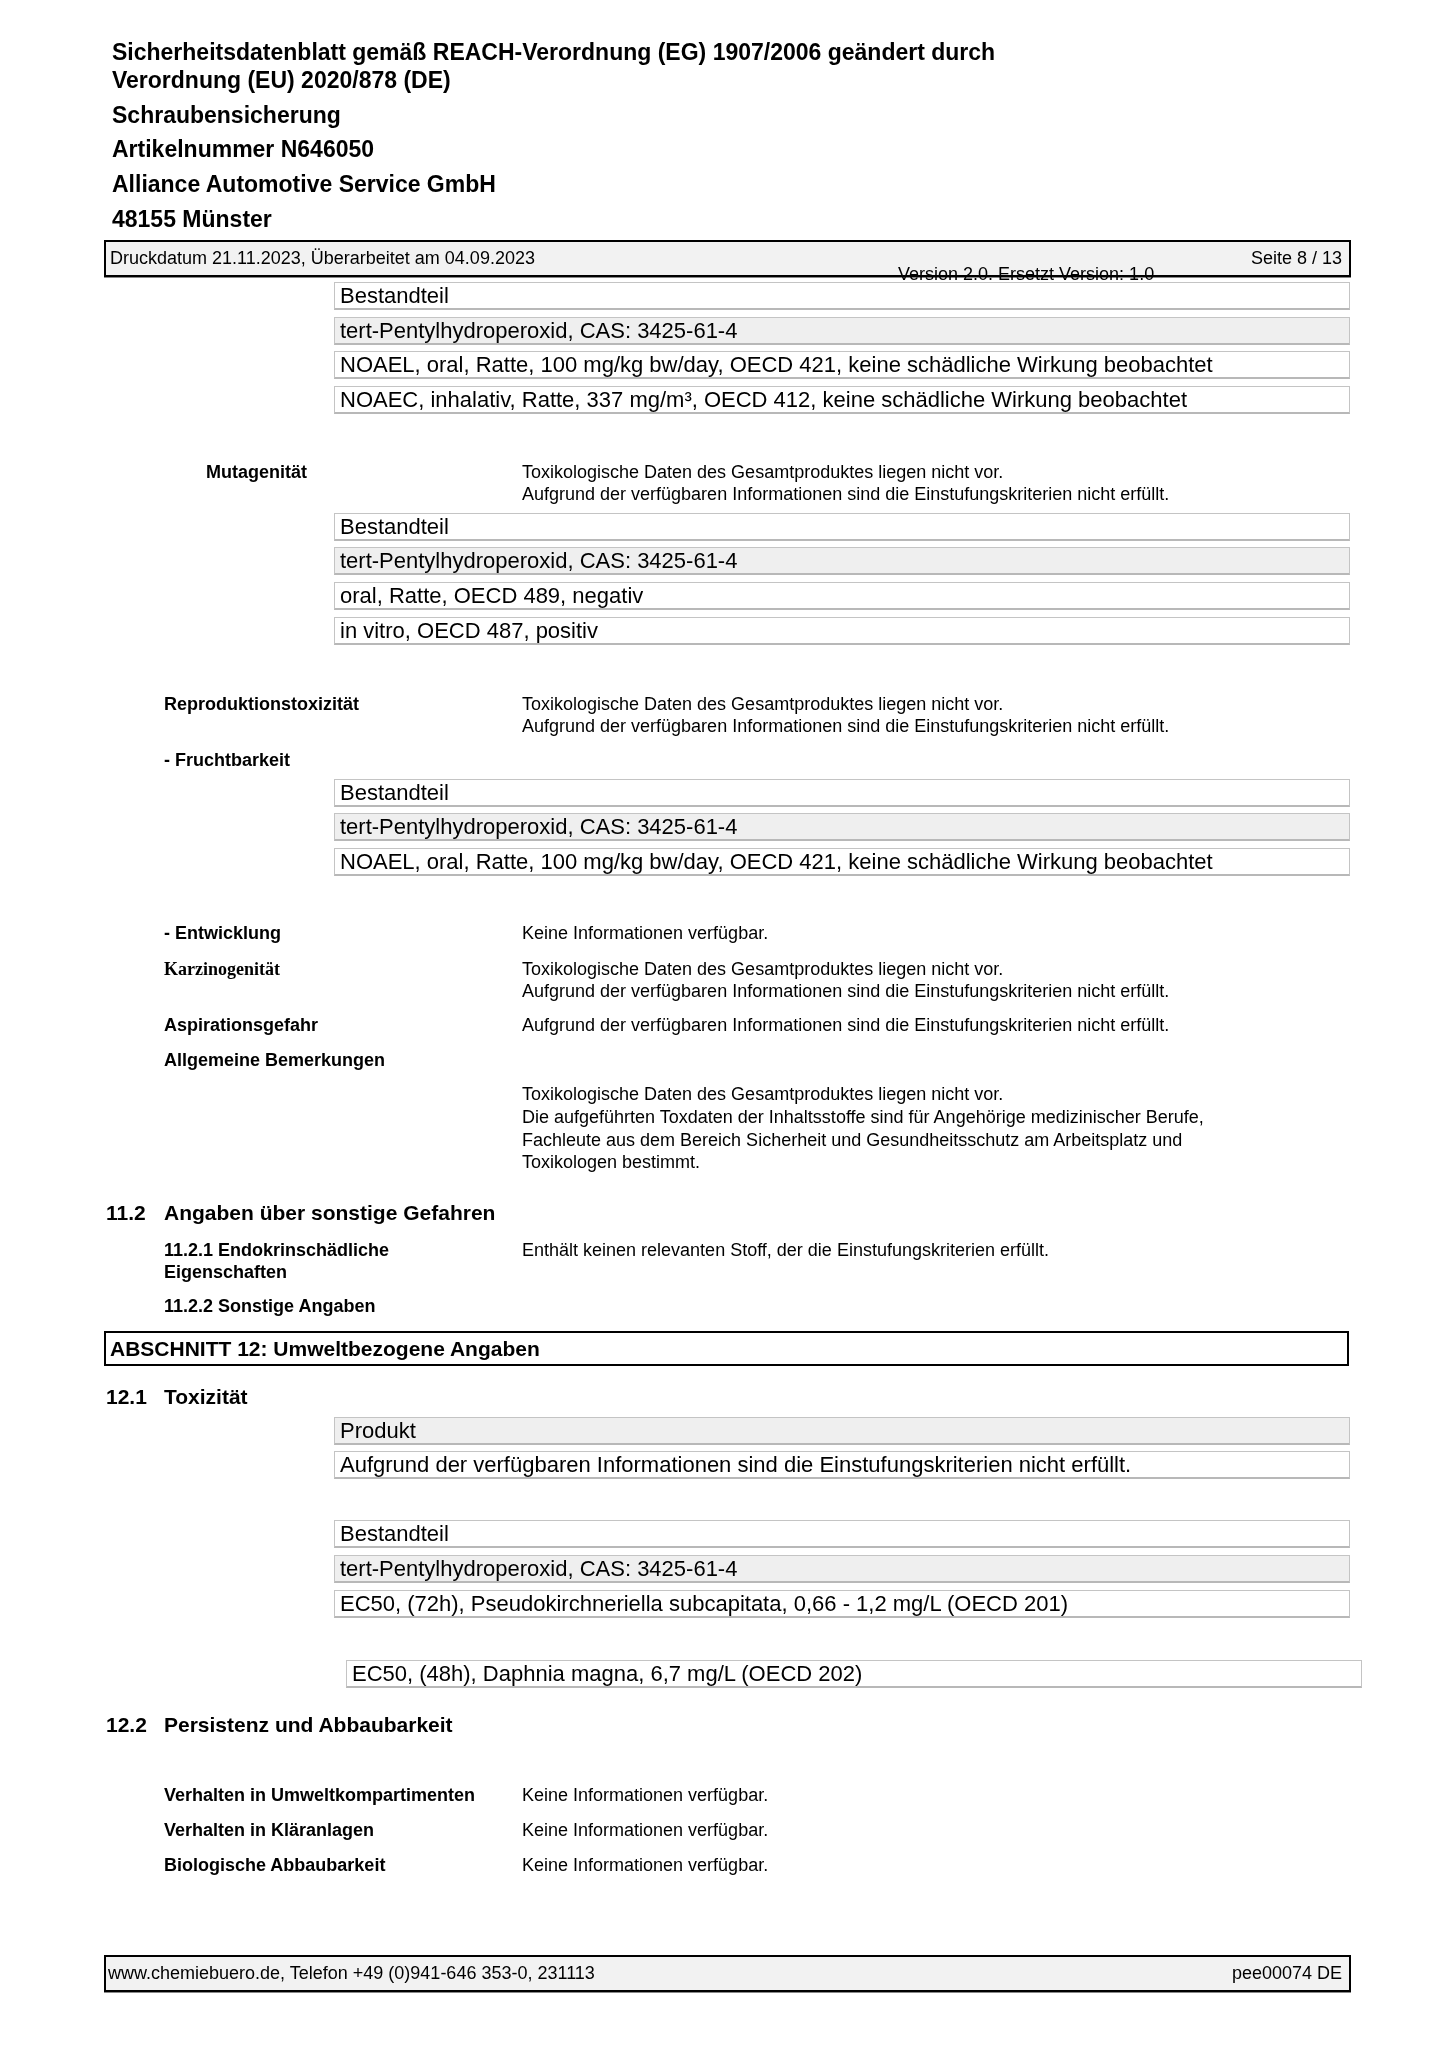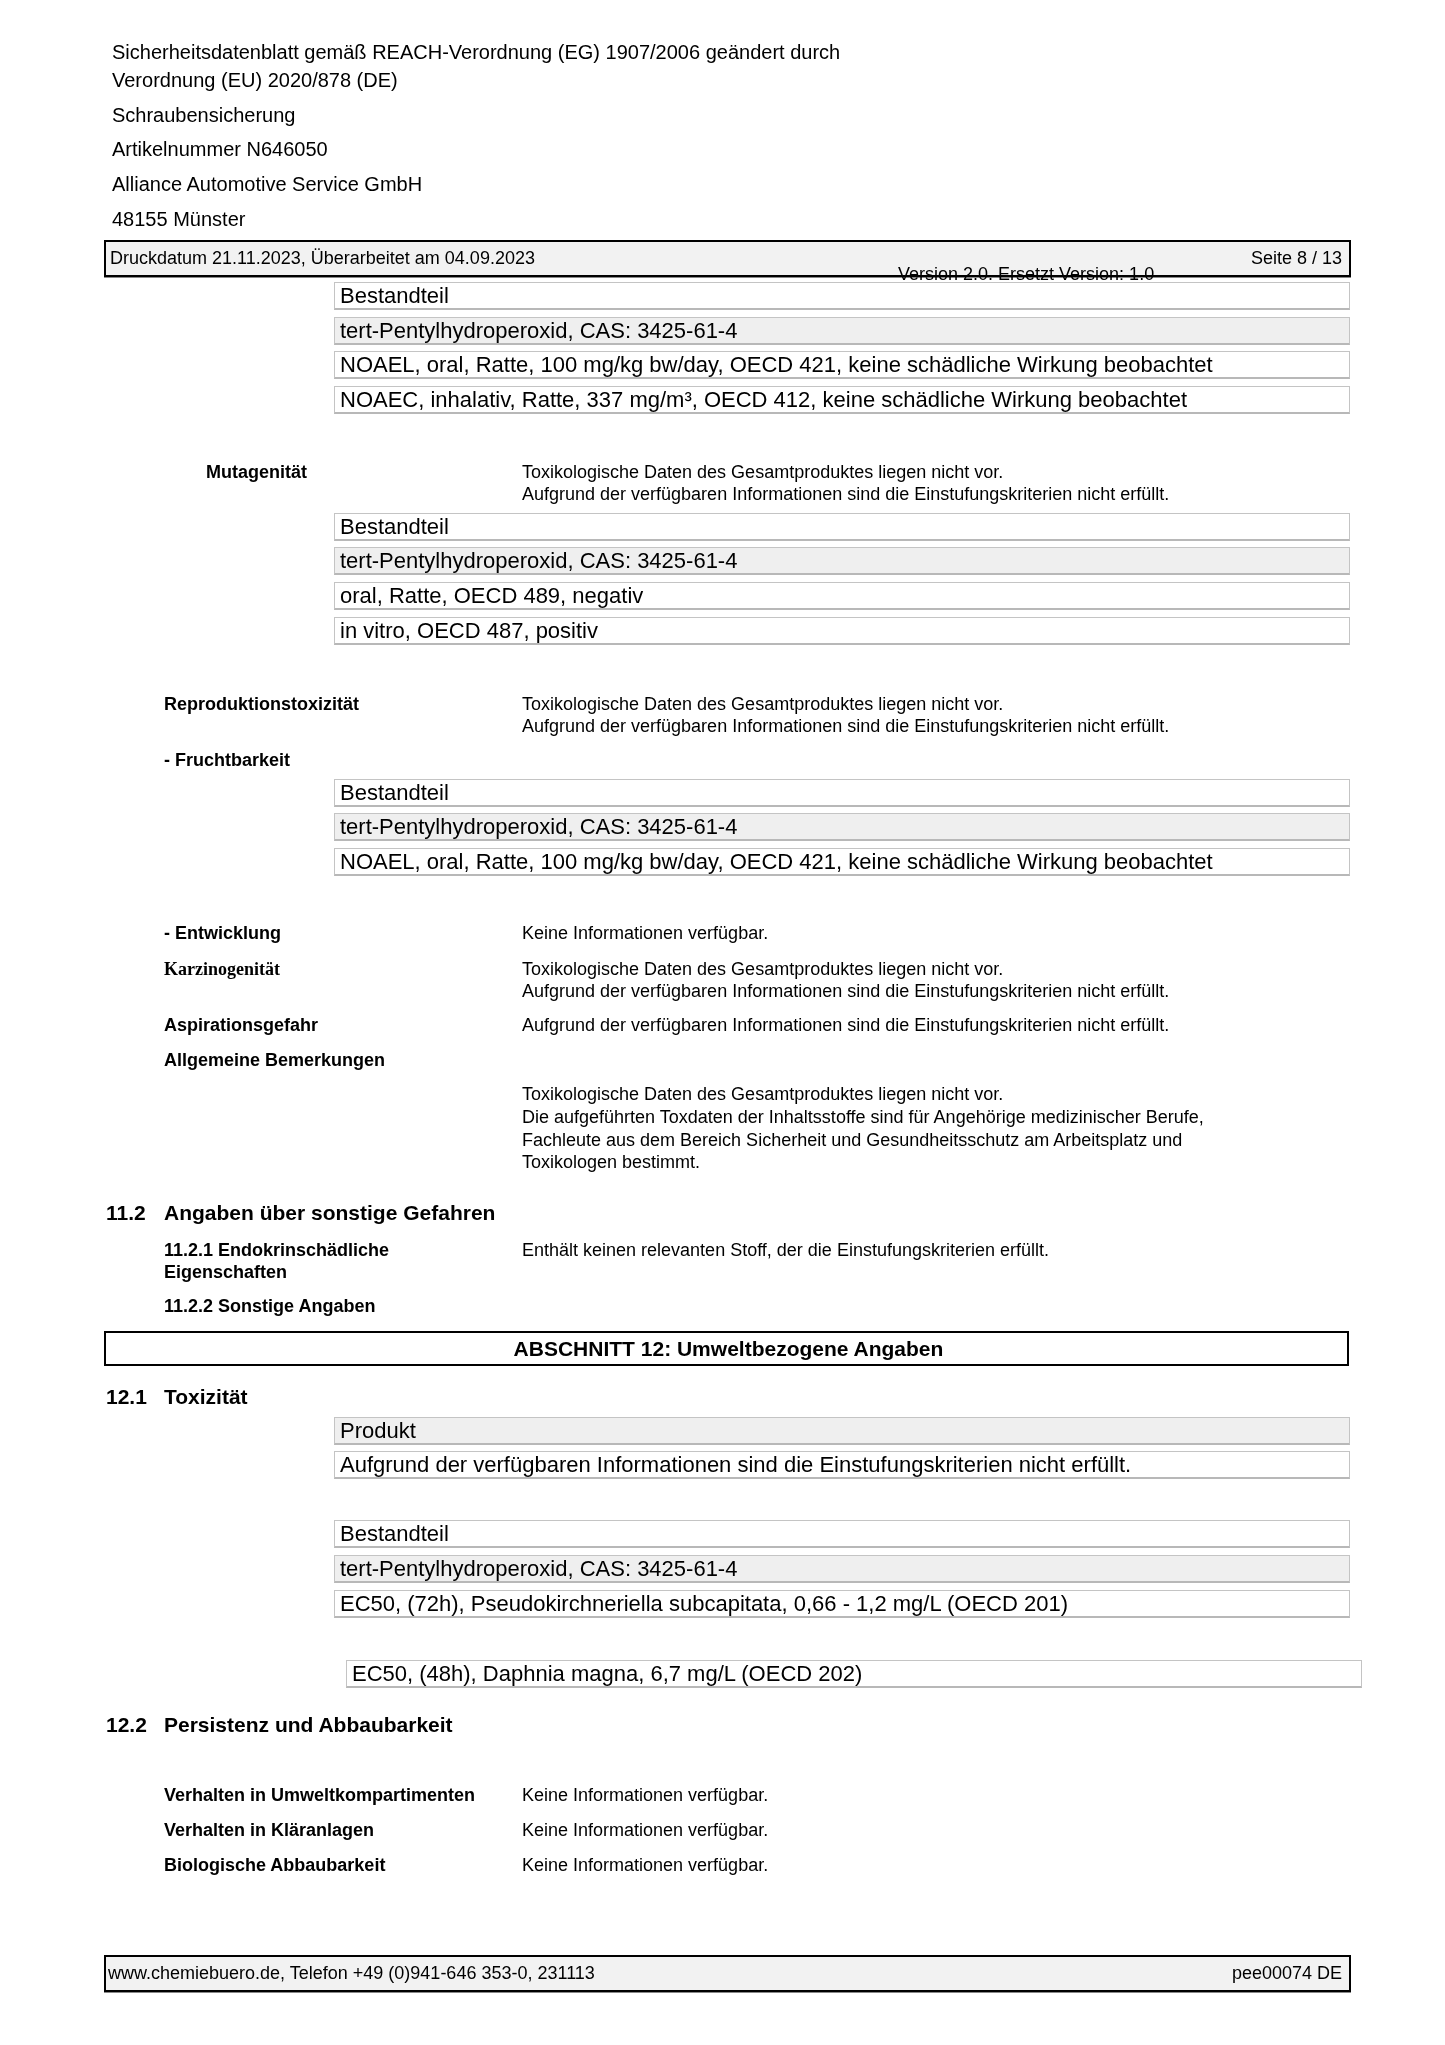--- a/index.html
+++ b/index.html
@@ -1,27 +1,27 @@
 <!DOCTYPE html>
 <html><head>
 <meta charset="utf-8">
 <style>
   html, body { margin:0; padding:0; background:#ffffff; }
   body { width:1445px; height:2045px; position:relative; font-family:"Liberation Sans", sans-serif; color:#000; font-size:18px; }
   .abs { position:absolute; }
-  .title { left:112px; font-weight:normal; font-size:20px; line-height:28px; }
+  .title { left:112px; font-weight:bold; font-size:23px; line-height:28px; }
   .hbox { position:absolute; left:104px; width:1243px; height:33px; border:2px solid #000; background:#f2f2f2; box-shadow:0 1px 0 #888; font-size:18px; }
   .hbox span { position:absolute; top:6px; }
   .row { position:absolute; left:334px; width:1009px; height:25px; border:1px solid #c4c4c4; border-bottom:2px solid #b8b8b8; background:#fff; font-size:22px; line-height:25px; padding-left:5px; box-sizing:content-box; }
   .row.grey { background:#efefef; }
   .lbl { position:absolute; left:164px; font-weight:bold; font-size:18px; line-height:22px; }
   .val { position:absolute; left:522px; font-size:18px; line-height:22px; width:800px; }
   .sec { position:absolute; left:106px; font-weight:bold; font-size:21px; line-height:26px; }
   .sec .num { display:inline-block; width:58px; }
-  .secbox { position:absolute; left:104px; width:1237px; height:31px; border:2px solid #000; background:#fff; font-weight:bold; font-size:21px; line-height:31px; padding-left:4px;text-align:center; }
+  .secbox { position:absolute; left:104px; width:1237px; height:31px; border:2px solid #000; background:#fff; font-weight:bold; font-size:21px; line-height:31px; padding-left:4px; }
 </style>
 </head>
 <body>
 
 <div class="abs title" style="top:38px;">Sicherheitsdatenblatt gemäß REACH-Verordnung (EG) 1907/2006 geändert durch</div>
 <div class="abs title" style="top:66px;text-align:right;">Verordnung (EU) 2020/878 (DE)</div>
 <div class="abs title" style="top:101px;">Schraubensicherung</div>
 <div class="abs title" style="top:135px;">Artikelnummer N646050</div>
 <div class="abs title" style="top:170px;">Alliance Automotive Service GmbH</div>
 <div class="abs title" style="top:205px;">48155 Münster</div>

